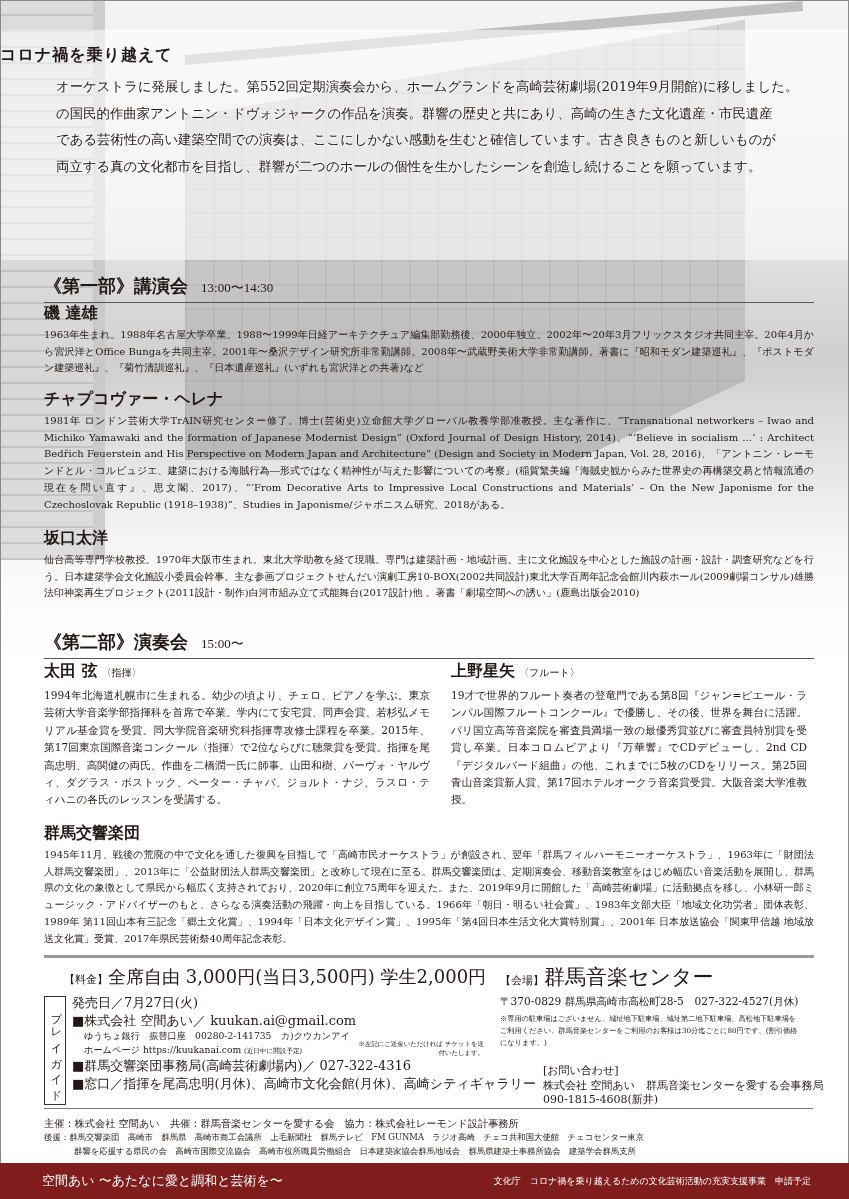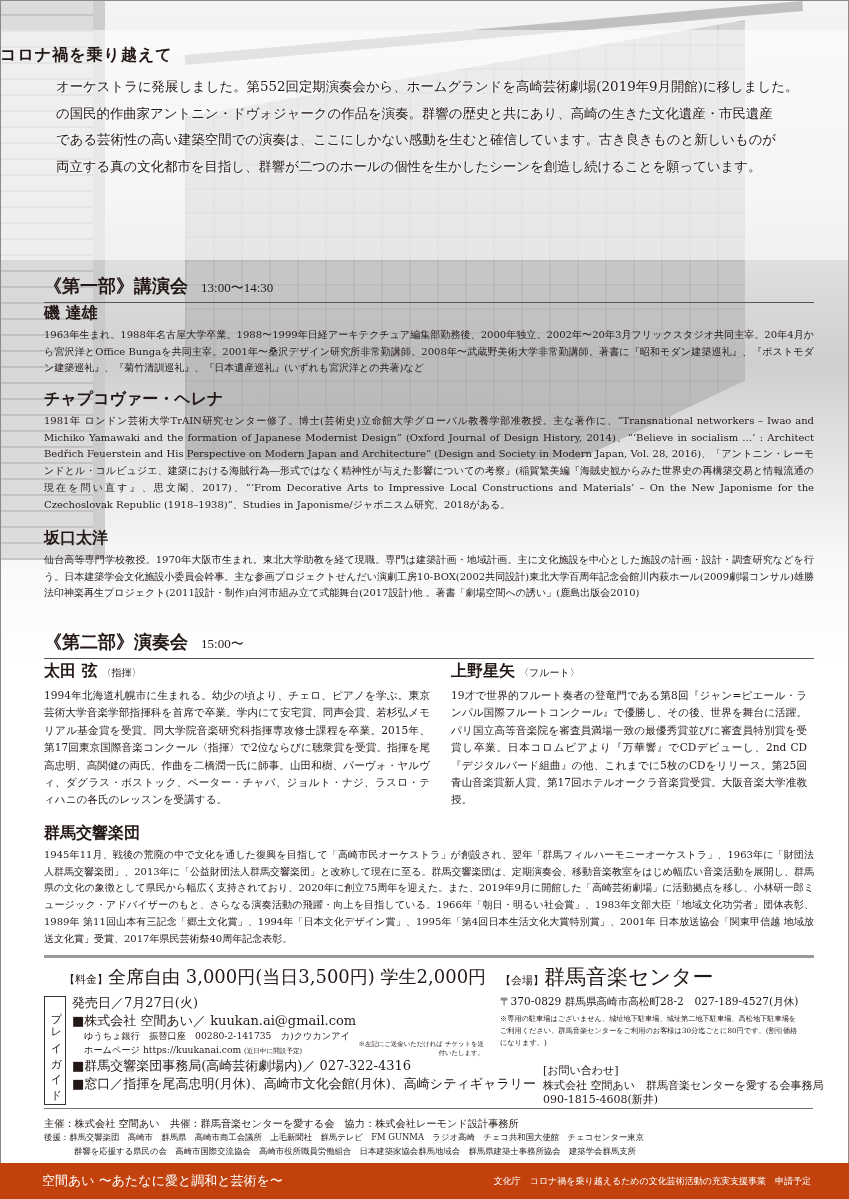--- a/index.html
+++ b/index.html
@@ -65,21 +65,21 @@
   .venue .addr { font-size: 10.6px; margin-top: 4px; white-space: nowrap; }
   .venue .parking { font-size: 7.2px; line-height: 12px; margin-top: 4px; width: 300px; }
   .inquiry { position: absolute; left: 543px; top: 1064px; font-size: 11px; line-height: 14.5px; }
   .inquiry-line { position: absolute; left: 498px; top: 1108px; width: 315px; border-top: 1.5px solid #777; }
 
   .credits { position: absolute; left: 44px; top: 1116px; width: 790px; }
   .credits .main { font-size: 10.2px; line-height: 15px; white-space: nowrap; }
   .credits .sup { font-size: 8.4px; line-height: 13.5px; white-space: nowrap; }
   .credits .sup .indent { padding-left: 30px; display: block; }
 
-  .footer { position: absolute; left: 0; top: 1163px; width: 849px; height: 36px; background: #c2410c; color: #fff; }
+  .footer { position: absolute; left: 0; top: 1163px; width: 849px; height: 36px; background: #7f1d1d; color: #fff; }
   .footer .slogan { position: absolute; left: 42px; top: 9px; font-size: 13px; }
   .footer .support { position: absolute; right: 38px; top: 12px; font-size: 9px; }
 </style>
 </head>
 <body>
 
 <div class="page">
 
   <div class="hero-bg">
     <div class="tower"></div>
@@ -161,21 +161,21 @@
     </div>
     <div class="l">■群馬交響楽団事務局(高崎芸術劇場内)／ 027-322-4316</div>
     <div class="l">■窓口／指揮を尾高忠明(月休)、高崎市文化会館(月休)、高崎シティギャラリー</div>
   </div>
   <div class="pg-note">※左記にご送金いただければ チケットを送付いたします。</div>
 
   <div class="venue">
     <div class="vname">
       <span class="bracket-label">【会場】</span><span>群馬音楽センター</span>
     </div>
-    <div class="addr">〒370-0829 群馬県高崎市高松町28-2　027-189-4527(月休)</div>
+    <div class="addr">〒370-0829 群馬県高崎市高松町28-5　027-322-4527(月休)</div>
     <div class="parking">※専用の駐車場はございません。城址地下駐車場、城址第二地下駐車場、高松地下駐車場をご利用ください。群馬音楽センターをご利用のお客様は30分迄ごとに80円です。(割引価格になります。)</div>
   </div>
 
   <div class="inquiry">
     <div>[お問い合わせ]</div>
     <div>株式会社 空間あい　群馬音楽センターを愛する会事務局</div>
     <div>090-1815-4608(新井)</div>
   </div>
   <div class="inquiry-line"></div>
   <div class="divider" style="top:1108px; width:455px; border-top:1.5px solid #777;"></div>

